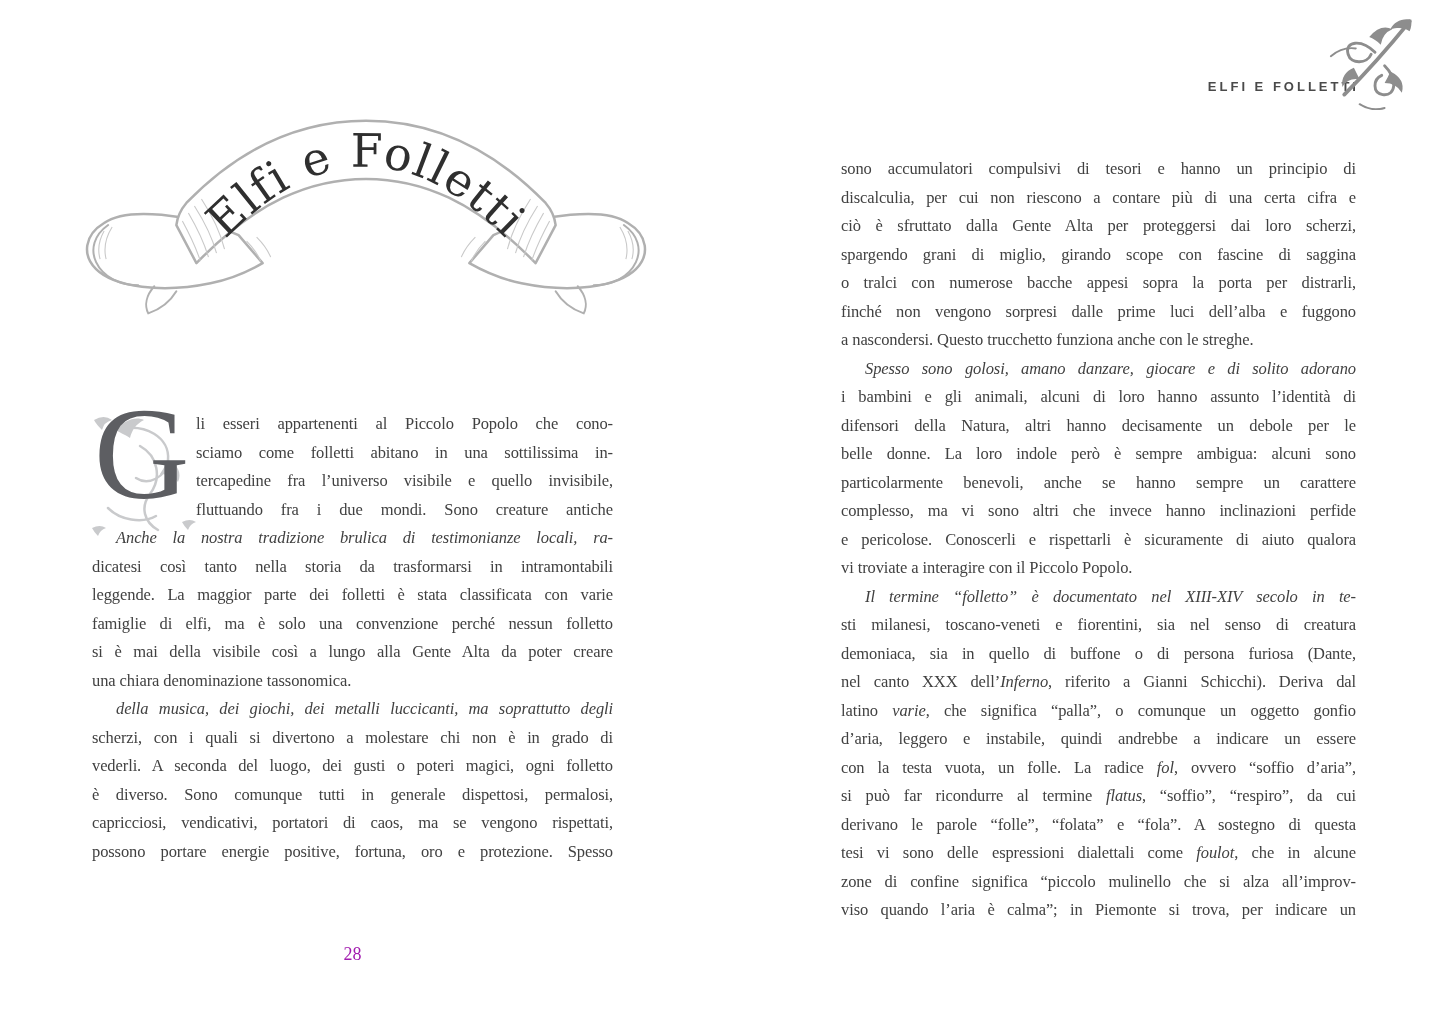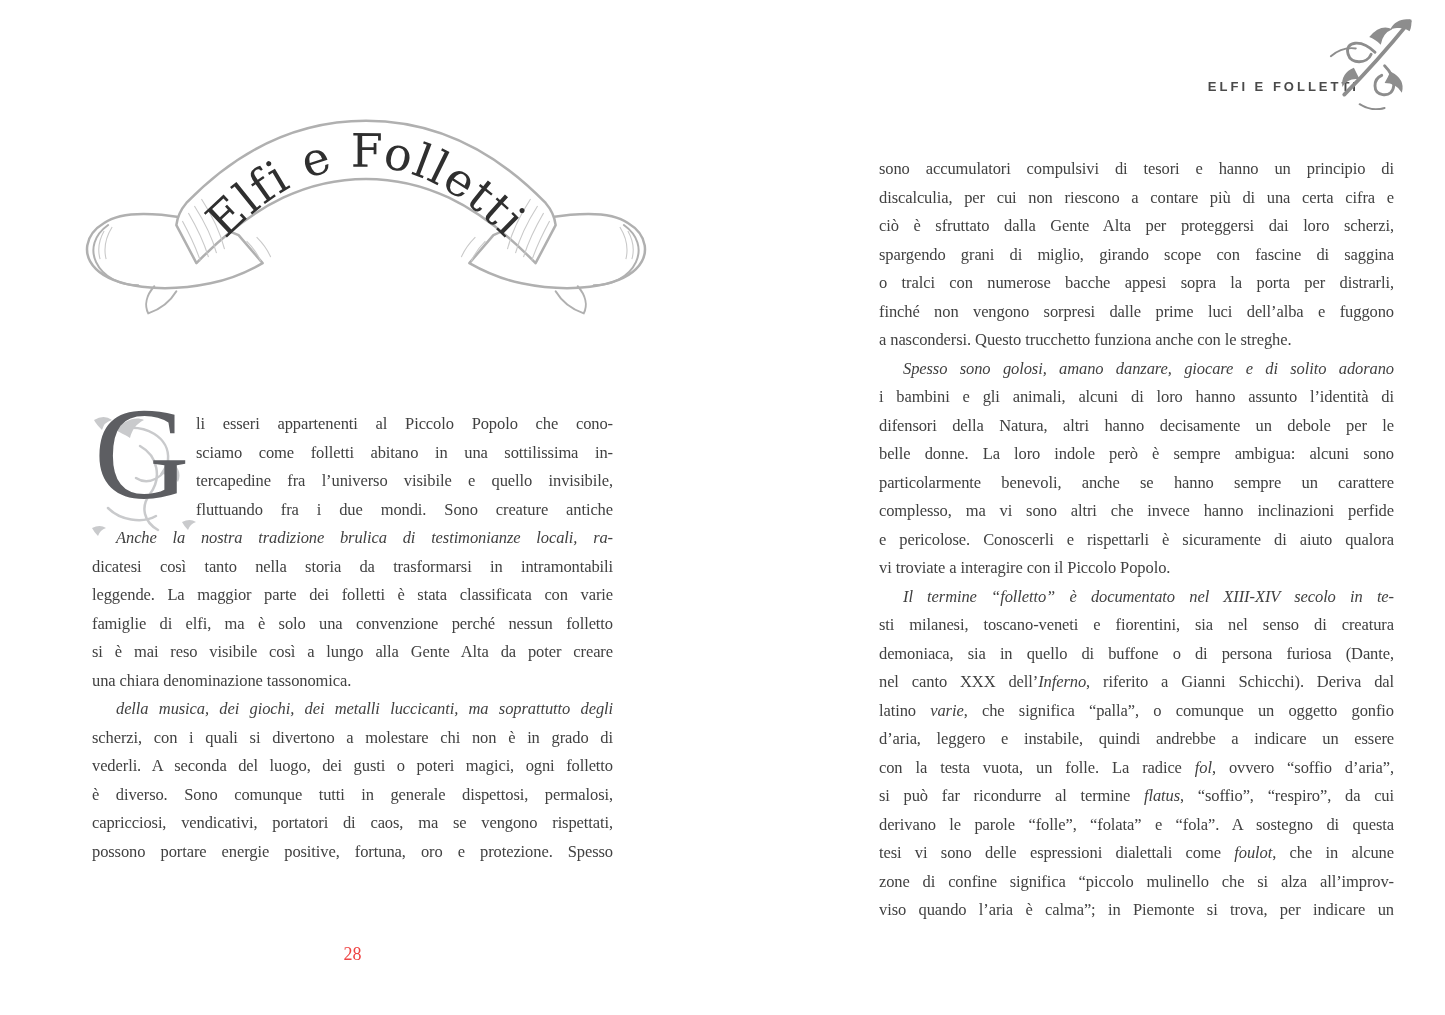--- a/index.html
+++ b/index.html
@@ -10,35 +10,35 @@
   .running-title{position:absolute;top:79px;right:86px;font-family:"Liberation Sans",sans-serif;
                  font-size:13px;font-weight:bold;letter-spacing:3px;color:#4a4a4a;white-space:nowrap;}
   .corner-ornament{position:absolute;top:10px;right:22px;width:96px;height:100px;}
 
   
   .banner{position:absolute;left:70px;top:84px;width:592px;height:252px;}
 
   
   .body-col{position:absolute;width:521px;color:#414141;font-size:16.5px;letter-spacing:-0.1px;}
   .body-col.left{left:92px;top:410px;}
-  .body-col.right{left:879px;top:155px;width:515px;}
+  .body-col.right{left:841px;top:155px;width:515px;}
   .para{position:relative;}
   .line{height:28.5px;line-height:28.5px;white-space:nowrap;text-align:justify;text-align-last:justify;}
   .line.end{text-align-last:left;}
   .para.indent div.line:first-of-type{padding-left:24px;font-style:italic;}
   .p-dropcap div.line:nth-of-type(-n+4){padding-left:104px;}
 
   
   .dropcap-wrap{position:absolute;left:-6px;top:2px;width:112px;height:134px;pointer-events:none;}
   .dc-flourish{position:absolute;left:0;top:0;width:112px;height:134px;}
   .dropcap-letter{position:absolute;left:8px;top:-24px;font-size:132px;line-height:1;
                   color:#5d5e62;font-family:"Liberation Serif",serif;}
 
   
-  .pagenum{position:absolute;top:944px;text-align:center;font-size:18px;color:#ef4444;}
+  .pagenum{position:absolute;top:944px;text-align:center;font-size:18px;color:#a21caf;}
   .pagenum.left{left:92px;width:521px;}
   .pagenum.right{left:841px;width:515px;}
 
   i{}
 </style>
 </head>
 <body>
 
 <div class="spread">
 
@@ -124,21 +124,21 @@
     <div class="line">li esseri appartenenti al Piccolo Popolo che cono-</div>
         <div class="line">sciamo come folletti abitano in una sottilissima in-</div>
         <div class="line">tercapedine fra l’universo visibile e quello invisibile,</div>
         <div class="line">fluttuando fra i due mondi. Sono creature antiche</div>
       </div>
     <div class="para indent">
         <div class="line">Anche la nostra tradizione brulica di testimonianze locali, ra-</div>
         <div class="line">dicatesi così tanto nella storia da trasformarsi in intramontabili</div>
         <div class="line">leggende. La maggior parte dei folletti è stata classificata con varie</div>
         <div class="line">famiglie di elfi, ma è solo una convenzione perché nessun folletto</div>
-        <div class="line">si è mai reso visibile così a lungo alla Gente Alta da poter creare</div>
+        <div class="line">si è mai della visibile così a lungo alla Gente Alta da poter creare</div>
         <div class="line end">una chiara denominazione tassonomica.</div>
       </div>
     <div class="para indent">
         <div class="line">della musica, dei giochi, dei metalli luccicanti, ma soprattutto degli</div>
         <div class="line">scherzi, con i quali si divertono a molestare chi non è in grado di</div>
         <div class="line">vederli. A seconda del luogo, dei gusti o poteri magici, ogni folletto</div>
         <div class="line">è diverso. Sono comunque tutti in generale dispettosi, permalosi,</div>
         <div class="line">capricciosi, vendicativi, portatori di caos, ma se vengono rispettati,</div>
         <div class="line">possono portare energie positive, fortuna, oro e protezione. Spesso</div>
       </div>

